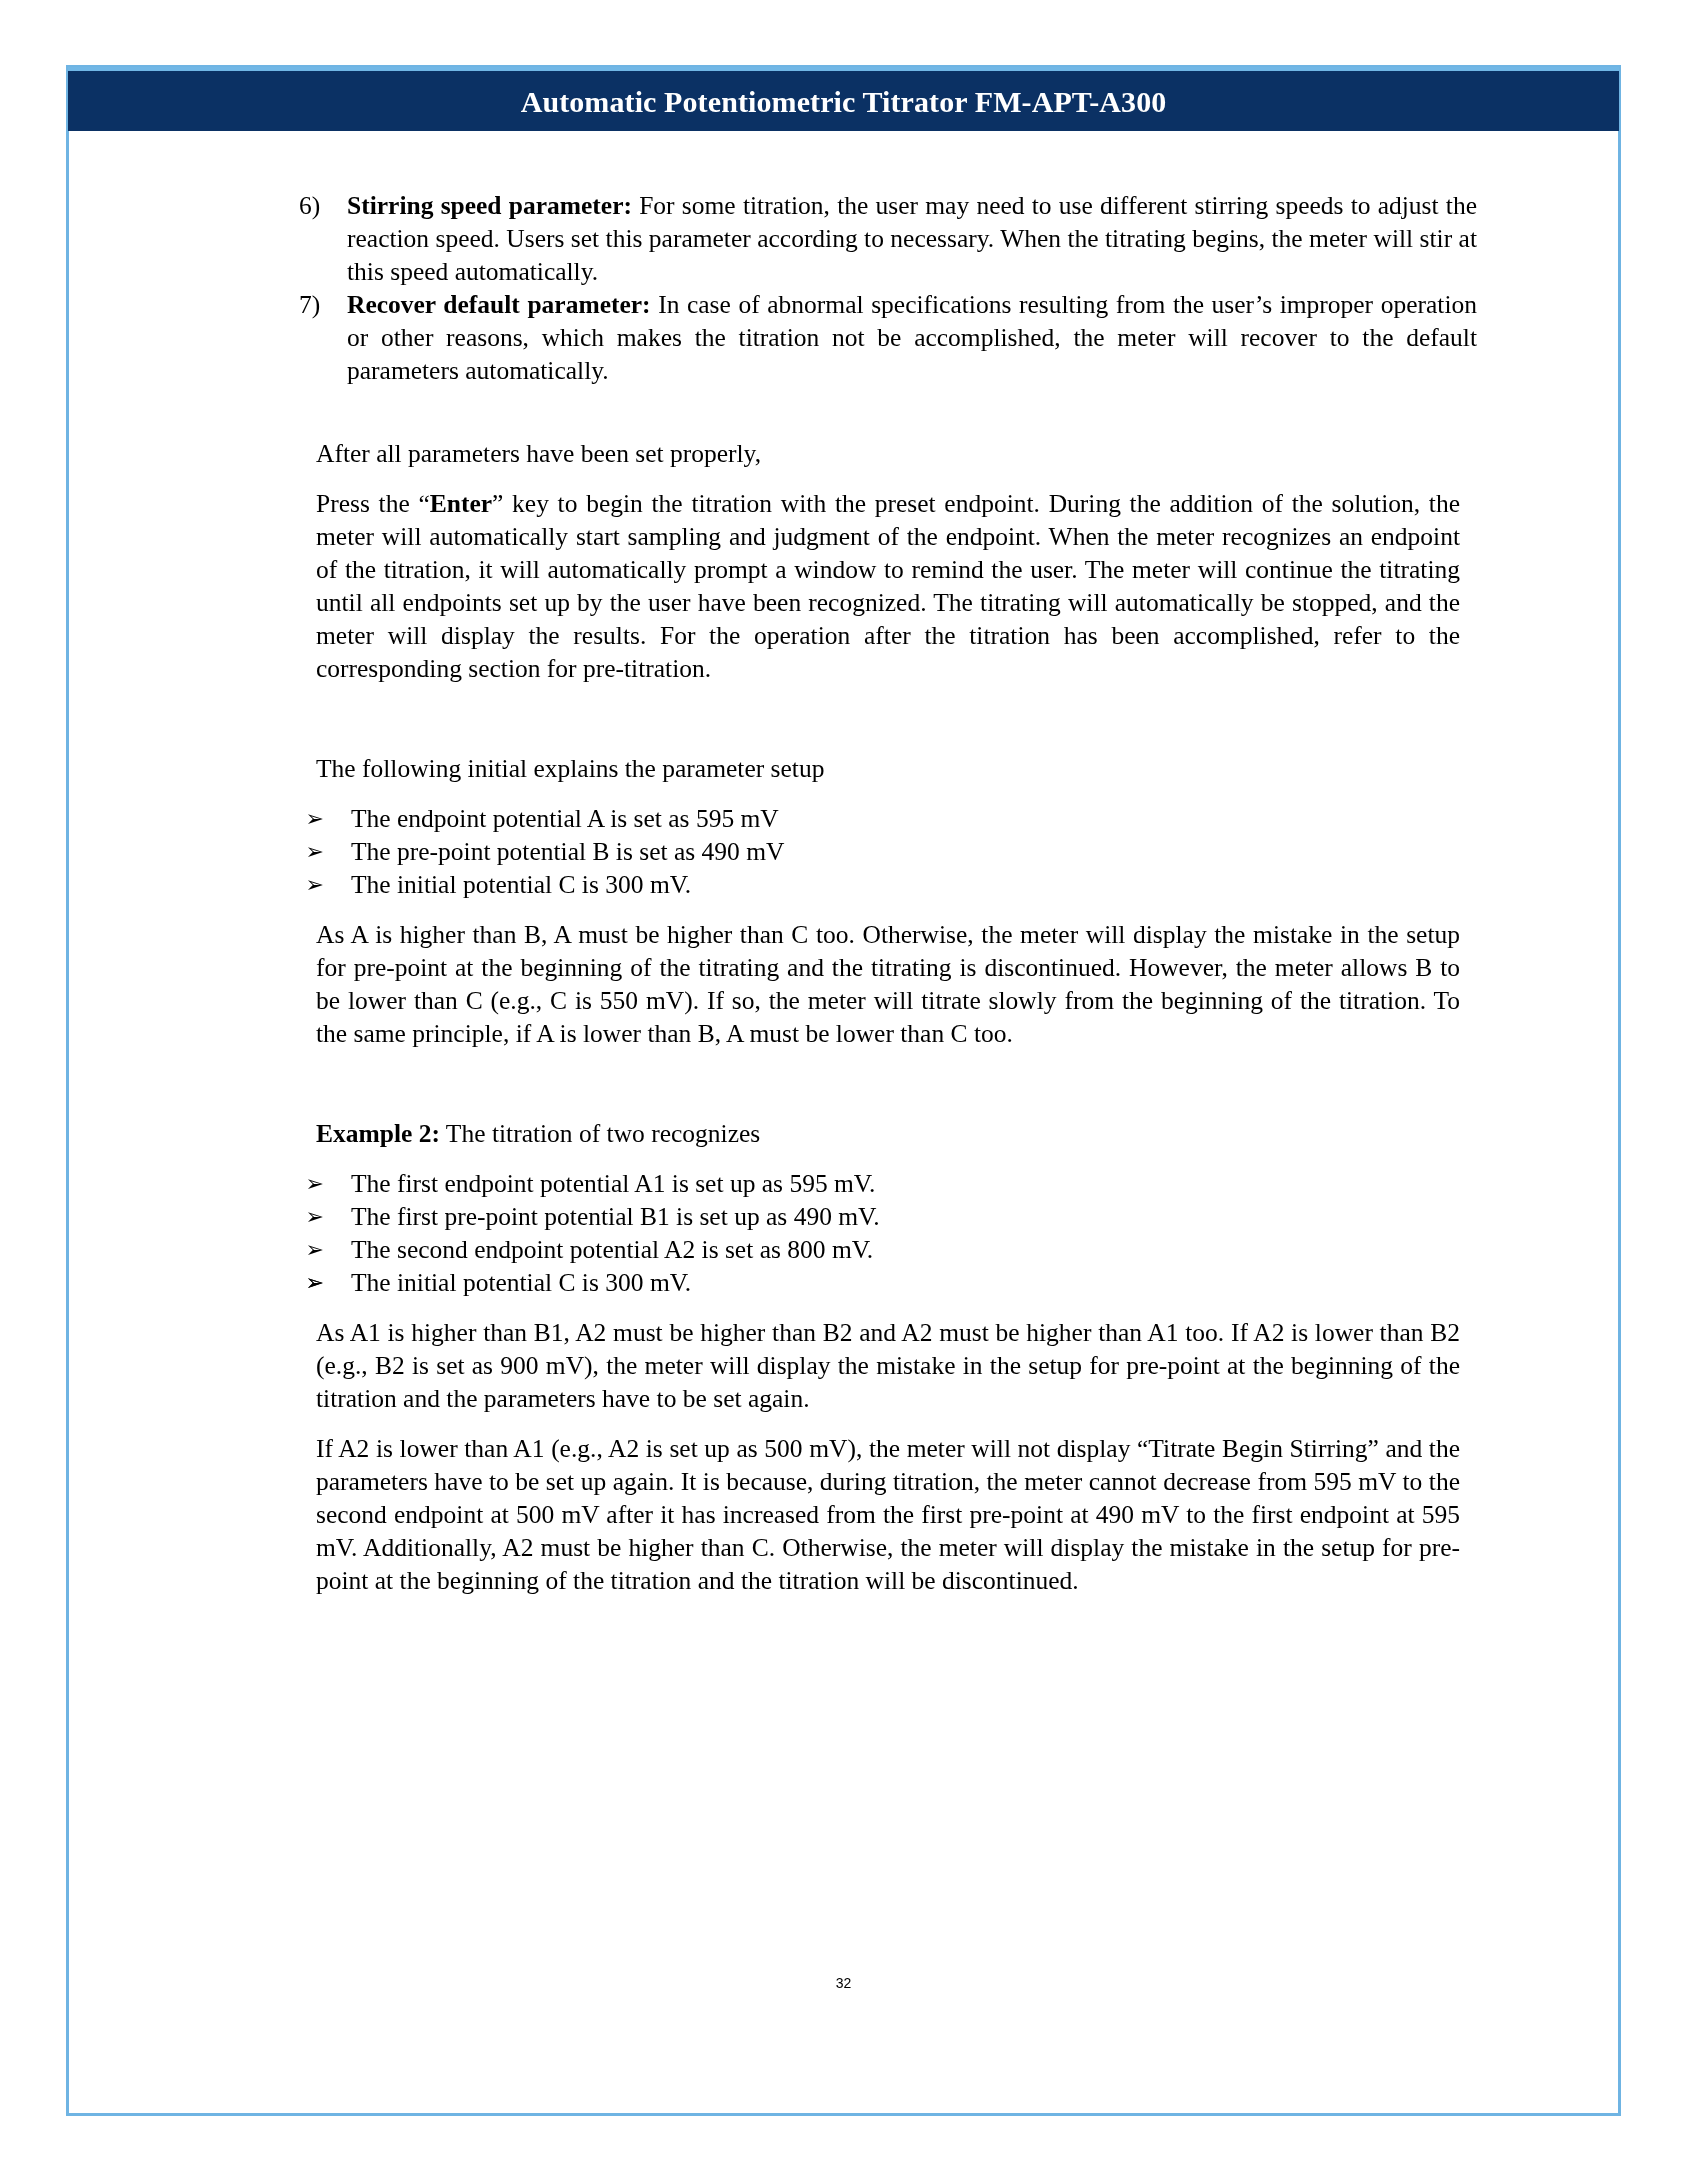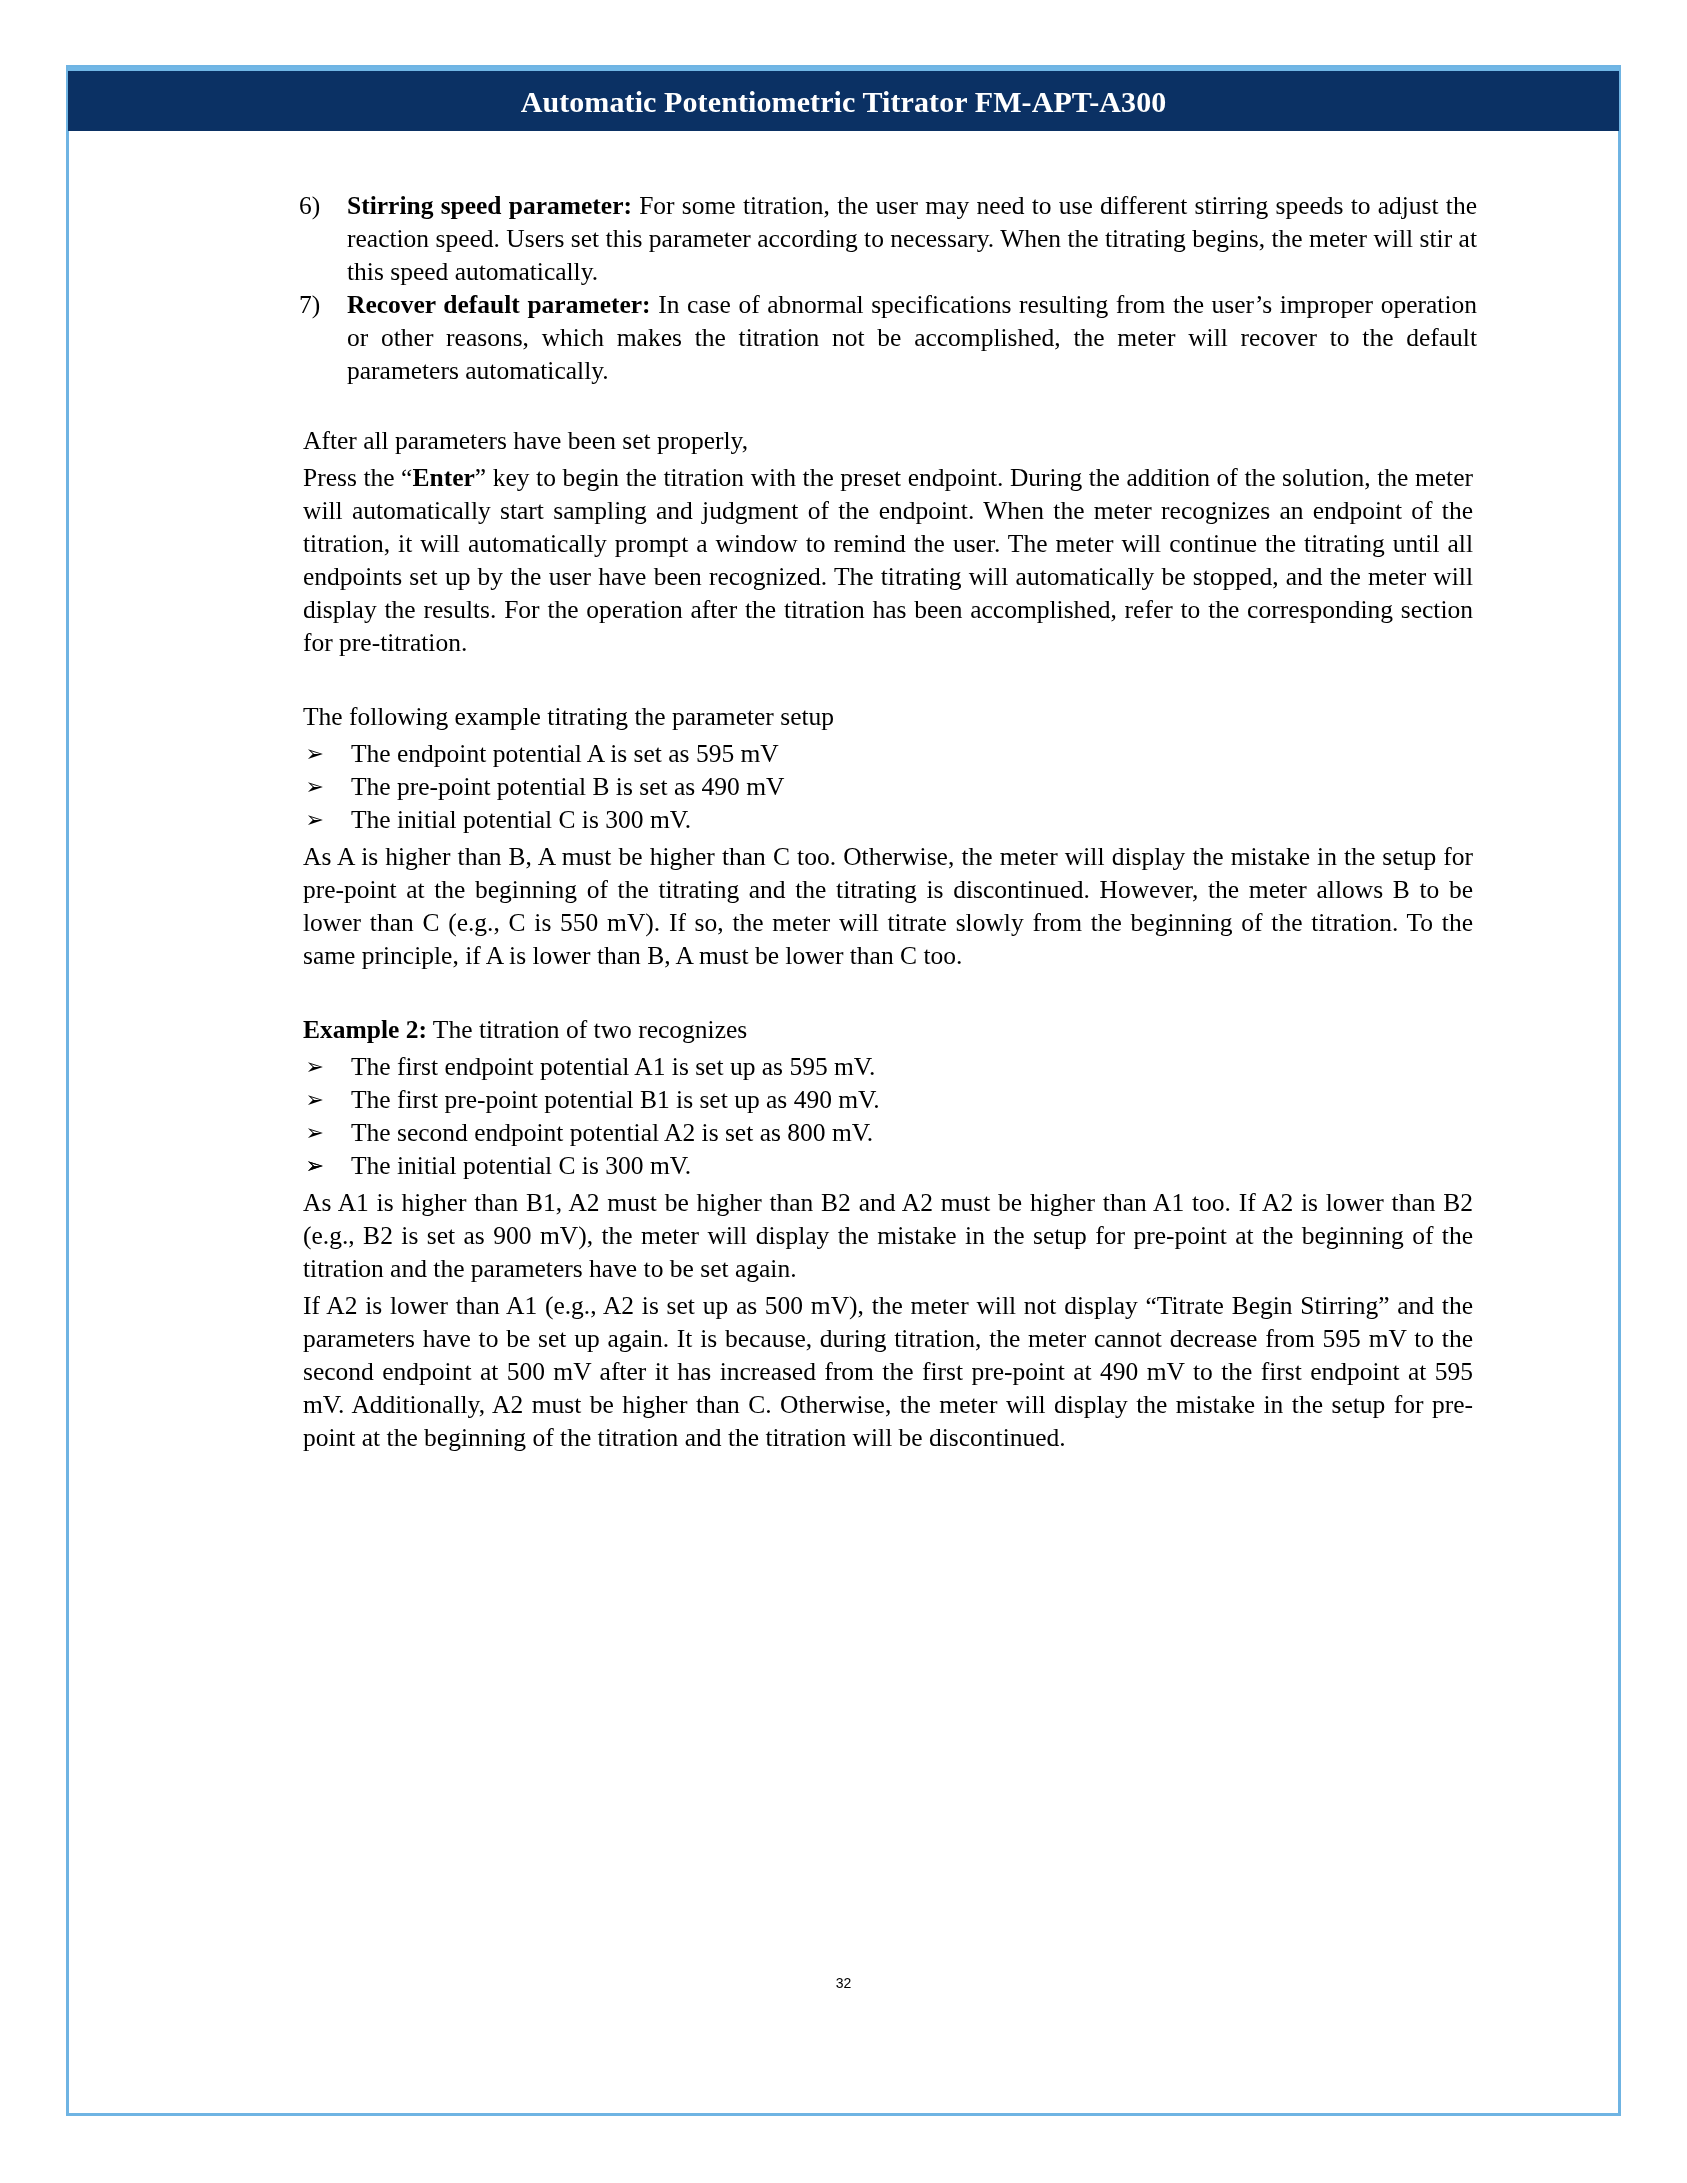--- a/index.html
+++ b/index.html
@@ -93,21 +93,21 @@
     top: 0;
     width: 37px;
     text-align: left;
     font-weight: normal;
   }
   .lead {
     font-weight: bold;
   }
 
   p.para {
-    margin: 4px;
+    margin: 17px;
     text-align: justify;
     text-justify: inter-word;
   }
   p.para.flush {
     text-align: left;
   }
 
   .gap {
     height: 33px;
   }
@@ -170,21 +170,21 @@
     </ol>
 
     <div class="gap"></div>
 
     <p class="para flush">After all parameters have been set properly,</p>
 
     <p class="para"><span>Press the “</span><b>Enter</b><span>” key to begin the titration with the preset endpoint. During the addition of the solution, the meter will automatically start sampling and judgment of the endpoint. When the meter recognizes an endpoint of the titration, it will automatically prompt a window to remind the user. The meter will continue the titrating until all endpoints set up by the user have been recognized. The titrating will automatically be stopped, and the meter will display the results. For the operation after the titration has been accomplished, refer to the corresponding section for pre-titration.</span></p>
 
     <div class="gap"></div>
 
-    <p class="para flush">The following example titrating the parameter setup</p>
+    <p class="para flush">The following initial explains the parameter setup</p>
 
 
     <ul class="arrow-list">
       <li>
         <span class="arrow-marker">➢</span><span>The endpoint potential A is set as 595 mV</span>
       </li>
       <li>
         <span class="arrow-marker">➢</span><span>The pre-point potential B is set as 490 mV</span>
       </li>
       <li>

